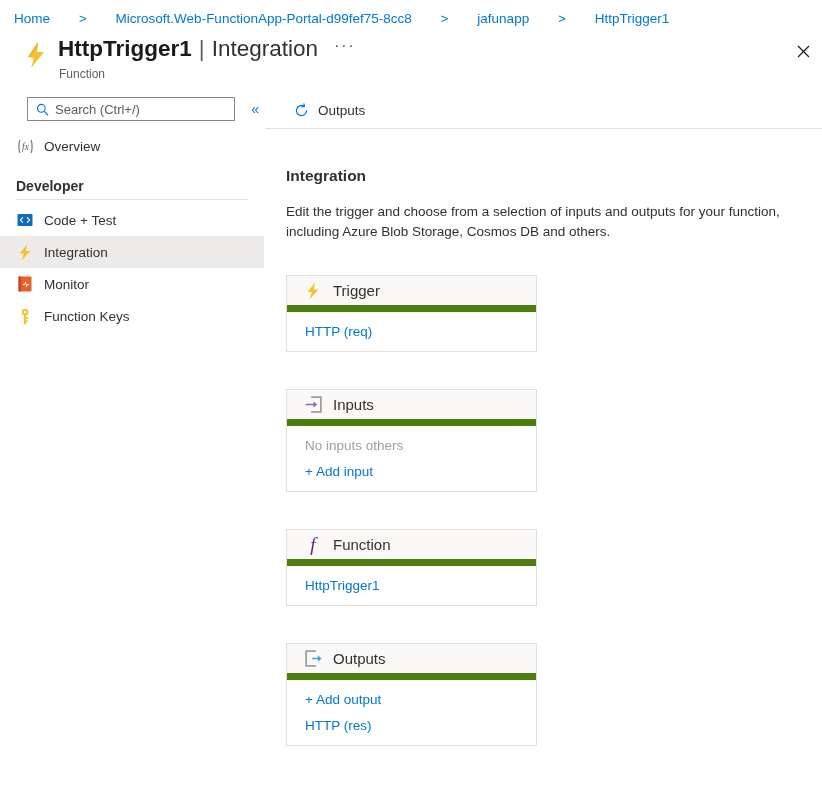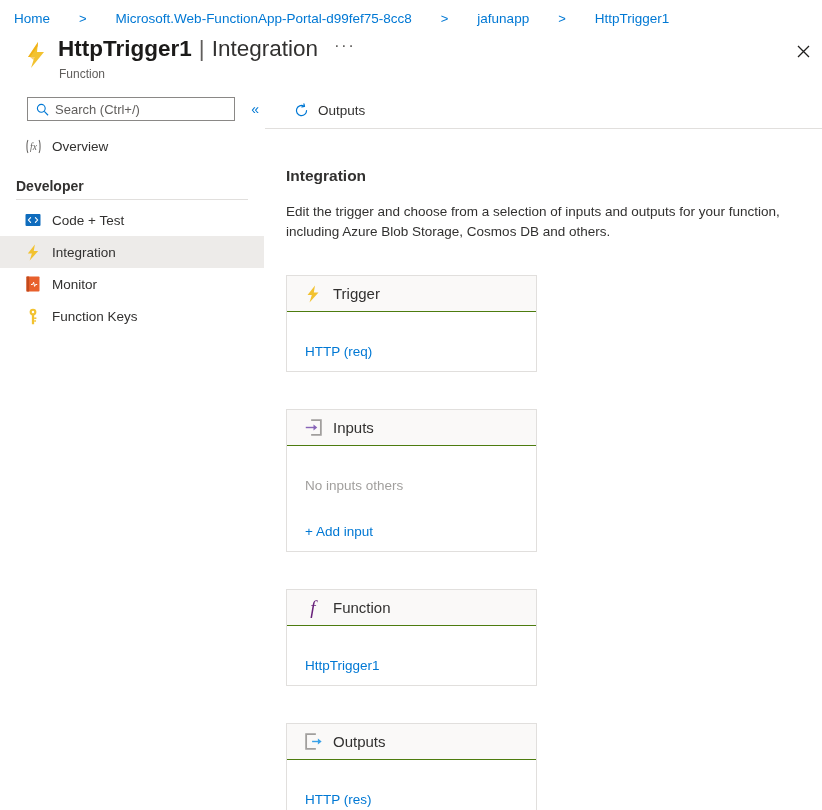--- a/index.html
+++ b/index.html
@@ -161,21 +161,21 @@
     display: flex;
     align-items: center;
     justify-content: center;
     user-select: none;
   }
 
   .nav-item {
     height: 32px;
     display: flex;
     align-items: center;
-    padding-left: 24px;
+    padding-left: 16px;
     cursor: pointer;
     font-size: 13.5px;
     color: #323130;
     box-sizing: border-box;
   }
   .nav-item.selected { background: #edebe9; }
   .nav-icon {
     width: 18px;
     height: 18px;
     margin-right: 10px;
@@ -259,21 +259,21 @@
   .card {
     width: 251px;
     border: 1px solid #e1dfdd;
     background: #ffffff;
     box-sizing: border-box;
     margin-bottom: 37px;
   }
   .card-header {
     height: 36px;
     background: #faf9f8;
-    border-bottom: 1px solid #4d7c0f;
+    border-bottom: 7px solid #4d7c0f;
     display: flex;
     align-items: center;
     padding-left: 16px;
     box-sizing: border-box;
   }
   .card-hicon {
     width: 20px;
     height: 20px;
     display: flex;
     align-items: center;
@@ -287,21 +287,20 @@
     font-weight: 400;
   }
   .card-body { padding: 6px 0 7px 0; }
   .card-row {
     height: 26px;
     display: flex;
     align-items: center;
     padding-left: 18px;
     font-size: 13.5px;
     box-sizing: border-box;
-    margin-top: 20px;
   }
   .card-link {
     color: #0078d4;
     cursor: pointer;
   }
   .card-muted { color: #a19f9d; }
 
   .f-glyph {
     font-family: "Liberation Serif", serif;
     font-style: italic;
@@ -500,23 +499,23 @@
             <svg width="17" height="17" viewBox="0 0 18 18" aria-hidden="true">
               <path d="M11.5,1.2 L1.2,1.2 L1.2,16.8 L11.5,16.8" stroke="#a19f9d" stroke-width="1.9" fill="none"></path>
               <path d="M7.5,9 L15.2,9" stroke="#39a1e8" stroke-width="1.5" fill="none"></path>
               <polygon points="13.6,5.8 17.6,9 13.6,12.2" fill="#39a1e8"></polygon>
             </svg>
           </span>
           <span class="card-title">Outputs</span>
         </div>
         <div class="card-body">
           <div class="card-row">
+            <span class="card-link">+ Add output</span>
+          </div>
+          <div class="card-row">
             <span class="card-link">HTTP (res)</span>
           </div>
-          <div class="card-row">
-            <span class="card-link">+ Add output</span>
-          </div>
         </div>
       </div>
 
     </div>
   </div>
 </div>
 
 </body></html>

